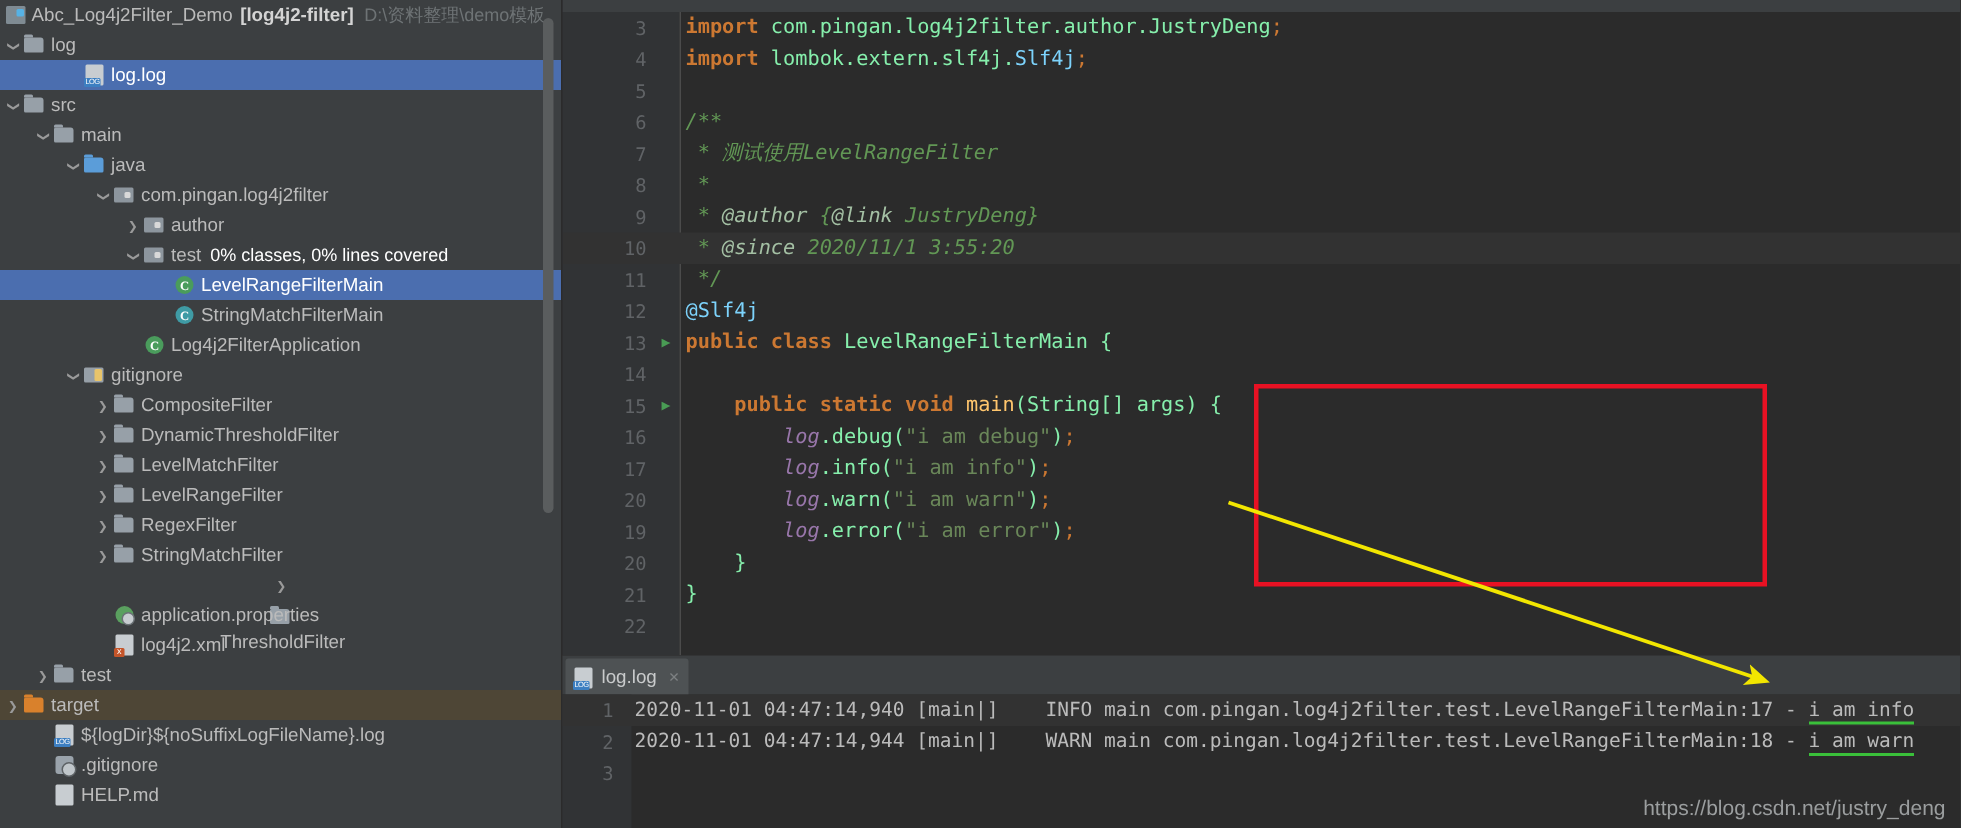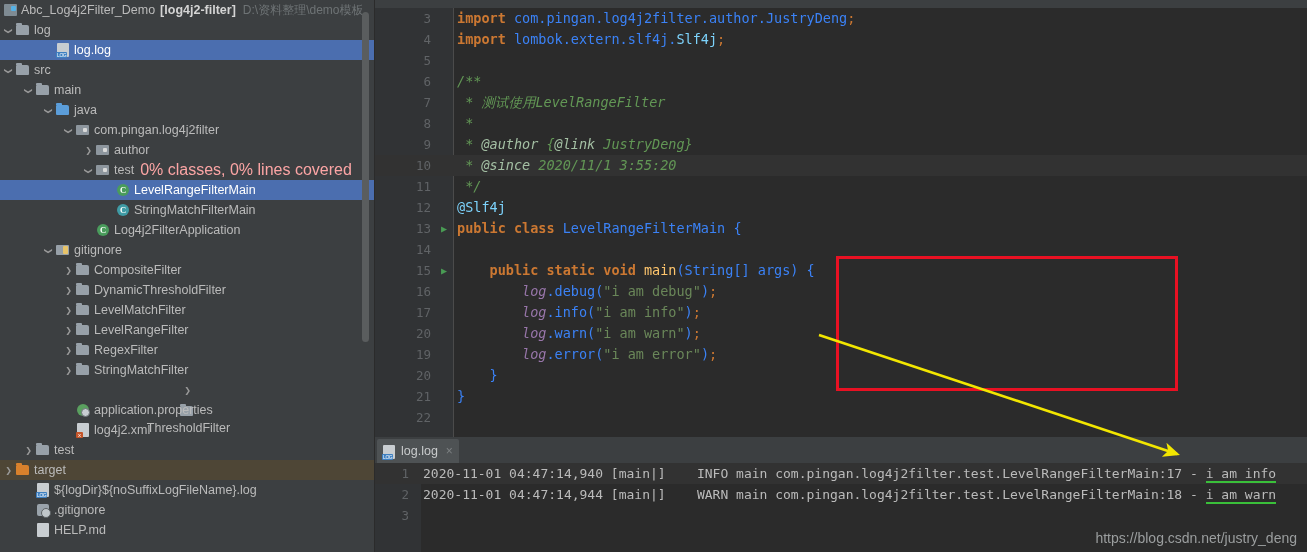--- a/index.html
+++ b/index.html
@@ -28,21 +28,21 @@
     position: relative;
   }
   .tree-row.sel-blue { background: #4b6eaf; color: #ffffff; }
   .tree-row.sel-brown { background: #4e4636; }
   .tw { width: 13px; flex: 0 0 13px; text-align: center;
         color: #9a9a9a; font-size: 9px; line-height: 20px; }
   .tw.r::before { content: "\276F"; font-size: 8px; }
   .tw.d::before { content: "\276F"; font-size: 8px; display: inline-block; transform: rotate(90deg); }
   .ico { width: 17px; flex: 0 0 17px; height: 20px; position: relative; }
   .lbl { padding-left: 2px; }
-  .sub { color: #fca5a5; padding-left: 6px; font-size: 16px; }
+  .sub { color: #ffffff; padding-left: 6px; font-size: 12px; }
   .hdrpath { color: #6e7375; padding-left: 7px; font-size: 12px; }
   .bold { font-weight: bold; color: #d4d4d4; }
 
   
   .fold { position:absolute; left:1px; top:5px; width:13px; height:10px;
           background:#97a0a8; border-radius:1px 2px 1px 1px; }
   .fold::before { content:""; position:absolute; left:0; top:-2px;
           width:6px; height:2px; background:#97a0a8; border-radius:1px 1px 0 0; }
   .fold.blue { background:#5b9dd9; }
   .fold.blue::before { background:#5b9dd9; }
@@ -144,21 +144,21 @@
   #gutter-line {
     position:absolute; left:78px; top:0; width:1px; height:437px; background:#4b4b4b;
   }
 
   
   .kw  { color:#cc7832;font-weight:bold; }
   .str { color:#6a8759; }
   .cmt { color:#629755; font-style:italic; }
   .cmtTag { color:#a4c0a4; font-style:italic; }
   .ann { color:#7dd3fc; }
-  .typ { color:#3b82f6; }
+  .typ { color:#86efac; }
   .fld { color:#9876aa; font-style:italic; }
   .mth { color:#ffc66d; }
   .sem { color:#cc7832; }
 
   
   #redbox {
     position:absolute; left:461px; top:256px; width:342px; height:135px;
     border:3px solid #e81123; pointer-events:none; z-index:5;
   }
   

